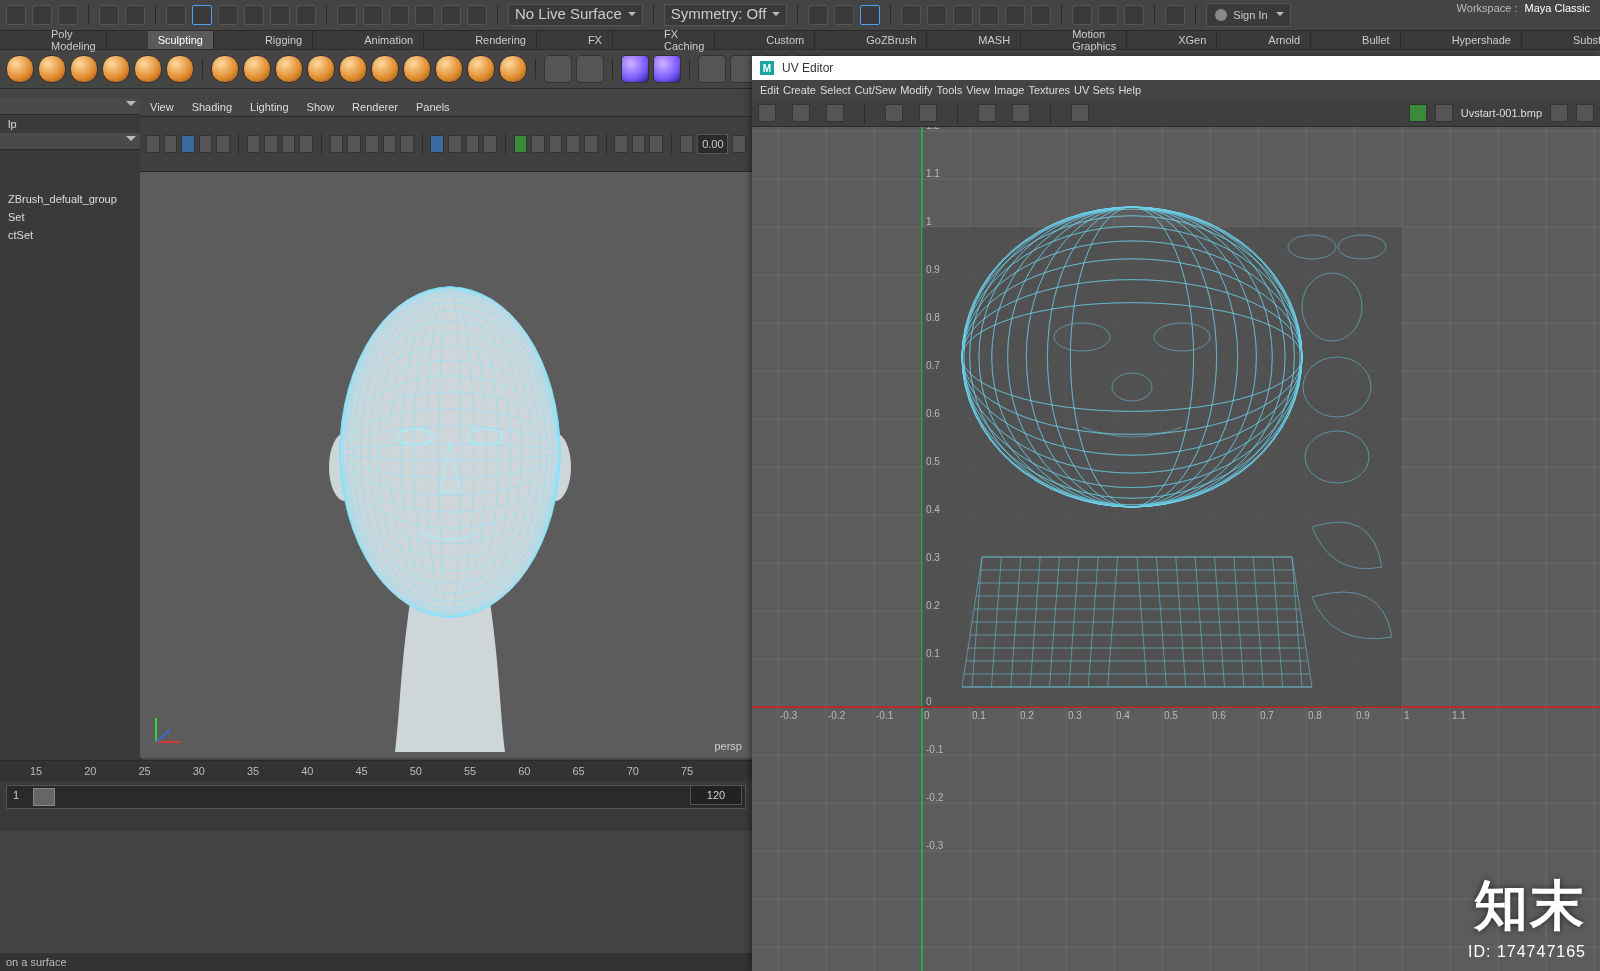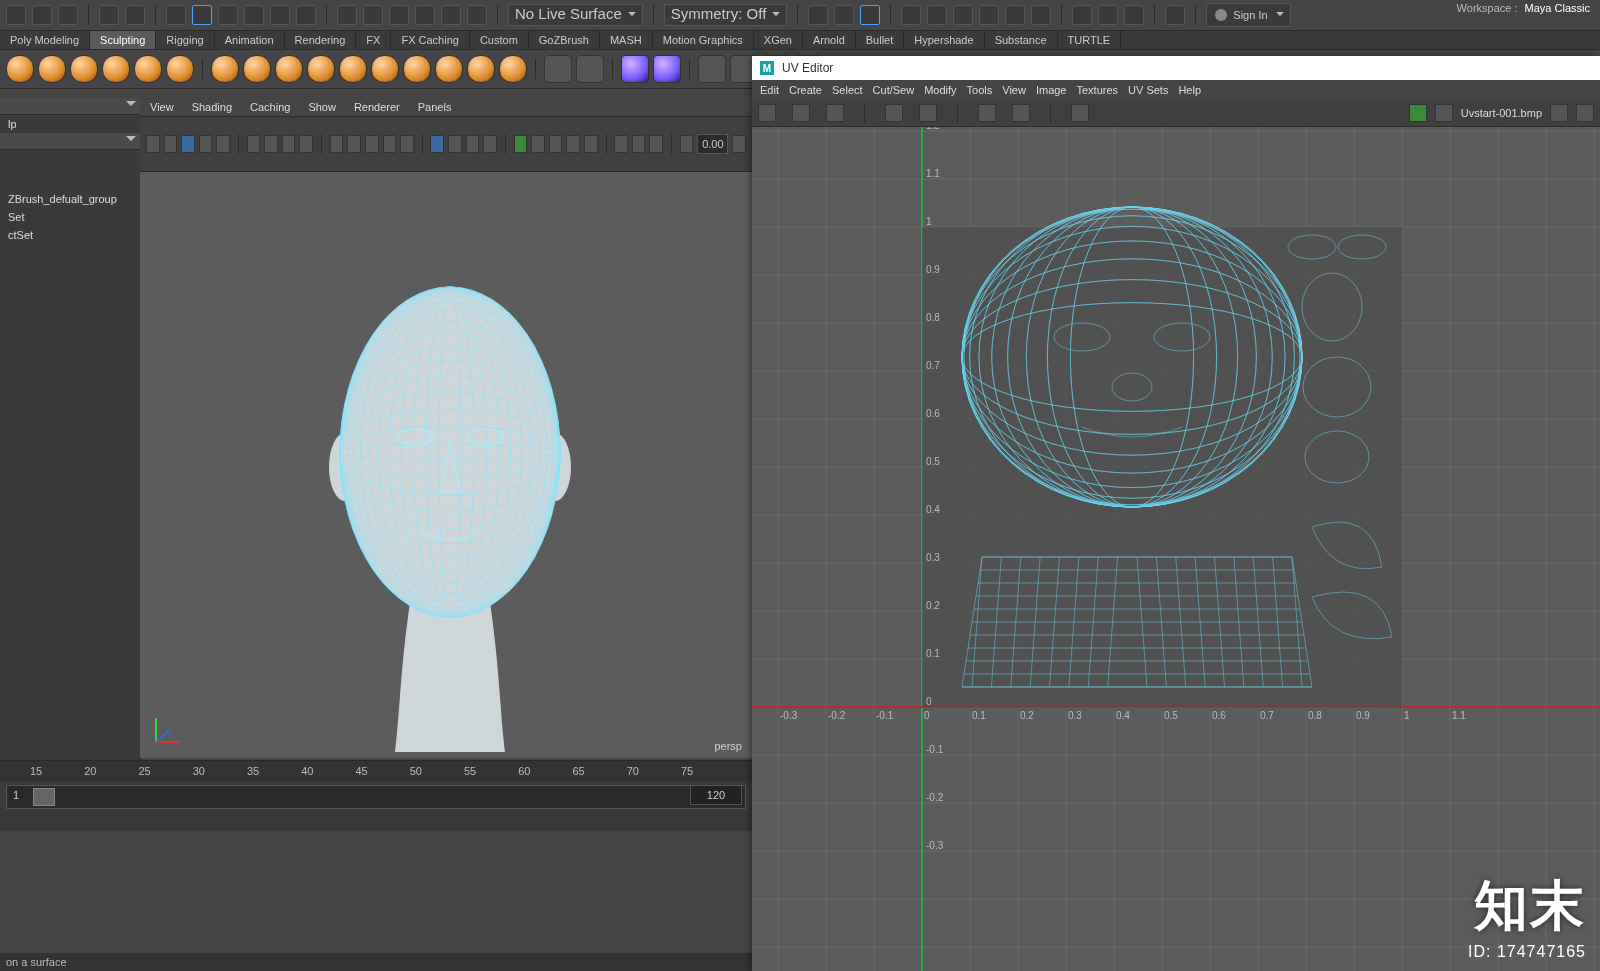--- a/index.html
+++ b/index.html
@@ -7,21 +7,21 @@
   .toolbar1{height:26px;background:#444;border-bottom:1px solid #2a2a2a;padding:2px 6px;gap:6px;}
   .tbicon{width:18px;height:18px;border:1px solid #555;background:#3a3a3a;border-radius:2px;flex:0 0 auto;}
   .tbicon.sel{border-color:#4aa0ff;}
   .vsep{width:1px;height:20px;background:#2a2a2a;margin:0 4px;}
   .tbselect{height:20px;background:#3a3a3a;border:1px solid #555;color:#ccc;padding:0 20px 0 6px;font-size:15px;position:relative;}
   .tbselect:after{content:"";position:absolute;right:6px;top:7px;border:4px solid transparent;border-top-color:#bbb;}
   .signin{height:22px;background:#3a3a3a;border:1px solid #555;color:#ccc;padding:0 22px 0 8px;display:flex;align-items:center;gap:6px;position:relative;}
   .signin:after{content:"";position:absolute;right:6px;top:8px;border:4px solid transparent;border-top-color:#bbb;}
   .workspace{position:absolute;right:10px;top:2px;color:#bbb;font-size:11px;}
   .shelfTabs{height:18px;background:#3a3a3a;border-bottom:1px solid #2a2a2a;display:flex;align-items:stretch;}
-  .shelfTab{padding:2px 10px;color:#ccc;border-right:1px solid #2a2a2a;display:flex;align-items:center;cursor:pointer;}
+  .shelfTab{padding:2px 10px;color:#ccc;border-right:1px solid #2a2a2a;display:flex;align-items:center;cursor:pointer;margin-left:41px;}
   .shelfTab.active{background:#5a5a5a;color:#fff;}
   .shelfIcons{height:34px;background:#444;border-bottom:1px solid #2a2a2a;display:flex;align-items:center;padding:2px 6px;gap:4px;}
   .shicon{width:26px;height:26px;border-radius:13px;background:radial-gradient(circle at 35% 30%,#ffd9a0,#e08a2c 60%,#8a4e10);border:1px solid #333;}
   .shicon.alt{background:radial-gradient(circle at 35% 30%,#d0b0ff,#7a5cff 60%,#2a1a80);border-radius:4px;}
   .shicon.gray{background:#555;border-radius:4px;}
   .leftPane{position:absolute;left:0;top:98px;width:140px;height:670px;background:#3a3a3a;border-right:1px solid #2a2a2a;display:flex;flex-direction:column;}
   .leftHead{height:16px;background:#4a4a4a;border-bottom:1px solid #2a2a2a;display:flex;justify-content:flex-end;padding-right:4px;align-items:center;gap:4px;}
   .tri{width:0;height:0;border:5px solid transparent;border-top-color:#bbb;}
   .outlItem{padding:3px 8px;color:#ddd;white-space:nowrap;overflow:hidden;text-overflow:ellipsis;}
   .viewport{position:absolute;left:140px;top:98px;width:612px;height:660px;background:#5c5c5c;display:flex;flex-direction:column;}
@@ -31,21 +31,21 @@
   .vpicn.b{background:#3a6aa0;}
   .vpicn.g{background:#3a8a3a;}
   .canvas3d{flex:1;position:relative;background:#5c5c5c;}
   .axis{position:absolute;left:10px;bottom:10px;width:40px;height:40px;}
   .persp{position:absolute;right:10px;bottom:6px;color:#ccc;font-size:11px;}
   .numfield{height:18px;width:40px;background:#2a2a2a;border:1px solid #555;color:#ccc;display:flex;align-items:center;justify-content:center;}
 
   .uvWin{position:absolute;left:752px;top:56px;width:848px;height:915px;background:#5c5c5c;box-shadow:-2px 0 6px rgba(0,0,0,.4);}
   .uvTitle{height:24px;background:#fff;color:#333;display:flex;align-items:center;padding:0 8px;gap:8px;font-size:12px;}
   .mayaM{width:14px;height:14px;background:#1aa3a3;color:#fff;display:flex;align-items:center;justify-content:center;font-weight:bold;font-size:10px;}
-  .uvMenus{height:20px;background:#444;display:flex;align-items:center;padding-left:8px;gap:10px;color:#ddd;}
+  .uvMenus{height:20px;background:#444;display:flex;align-items:center;padding-left:8px;gap:4px;color:#ddd;}
   .uvToolbar{height:26px;background:#3f3f3f;display:flex;align-items:center;padding:0 6px;gap:16px;border-bottom:1px solid #2a2a2a;}
   .uvRight{margin-left:auto;display:flex;align-items:center;gap:8px;}
   .uvCanvas{position:relative;width:100%;height:calc(100% - 70px);background:#5c5c5c;overflow:hidden;}
   .grid line{stroke:#6a6a6a;}
   .grid .zero{stroke:#999;stroke-width:1.5;}
   .grid text{fill:#bbb;font-size:10px;}
   .uvax-y{stroke:#2aa84a;stroke-width:2;}
   .uvax-x{stroke:#c02a2a;stroke-width:2;}
 
   .timeline{position:absolute;left:0;top:760px;width:752px;height:70px;background:#3a3a3a;border-top:1px solid #2a2a2a;}
@@ -185,21 +185,21 @@
   <div style="height:40px;"></div>
   <div class="outlItem">ZBrush_defualt_group</div>
   <div class="outlItem">Set</div>
   <div class="outlItem">ctSet</div>
 </div>
 
 <div class="viewport">
   <div class="vpMenus" id="vpMenus">
       <span>View</span>
       <span>Shading</span>
-      <span>Caching</span>
+      <span>Lighting</span>
       <span>Show</span>
       <span>Renderer</span>
       <span>Panels</span>
     </div>
   <div class="vpIcons">
     <div class="vpicn"></div>
     <div class="vpicn"></div>
     <div class="vpicn b"></div>
     <div class="vpicn"></div>
     <div class="vpicn"></div>

